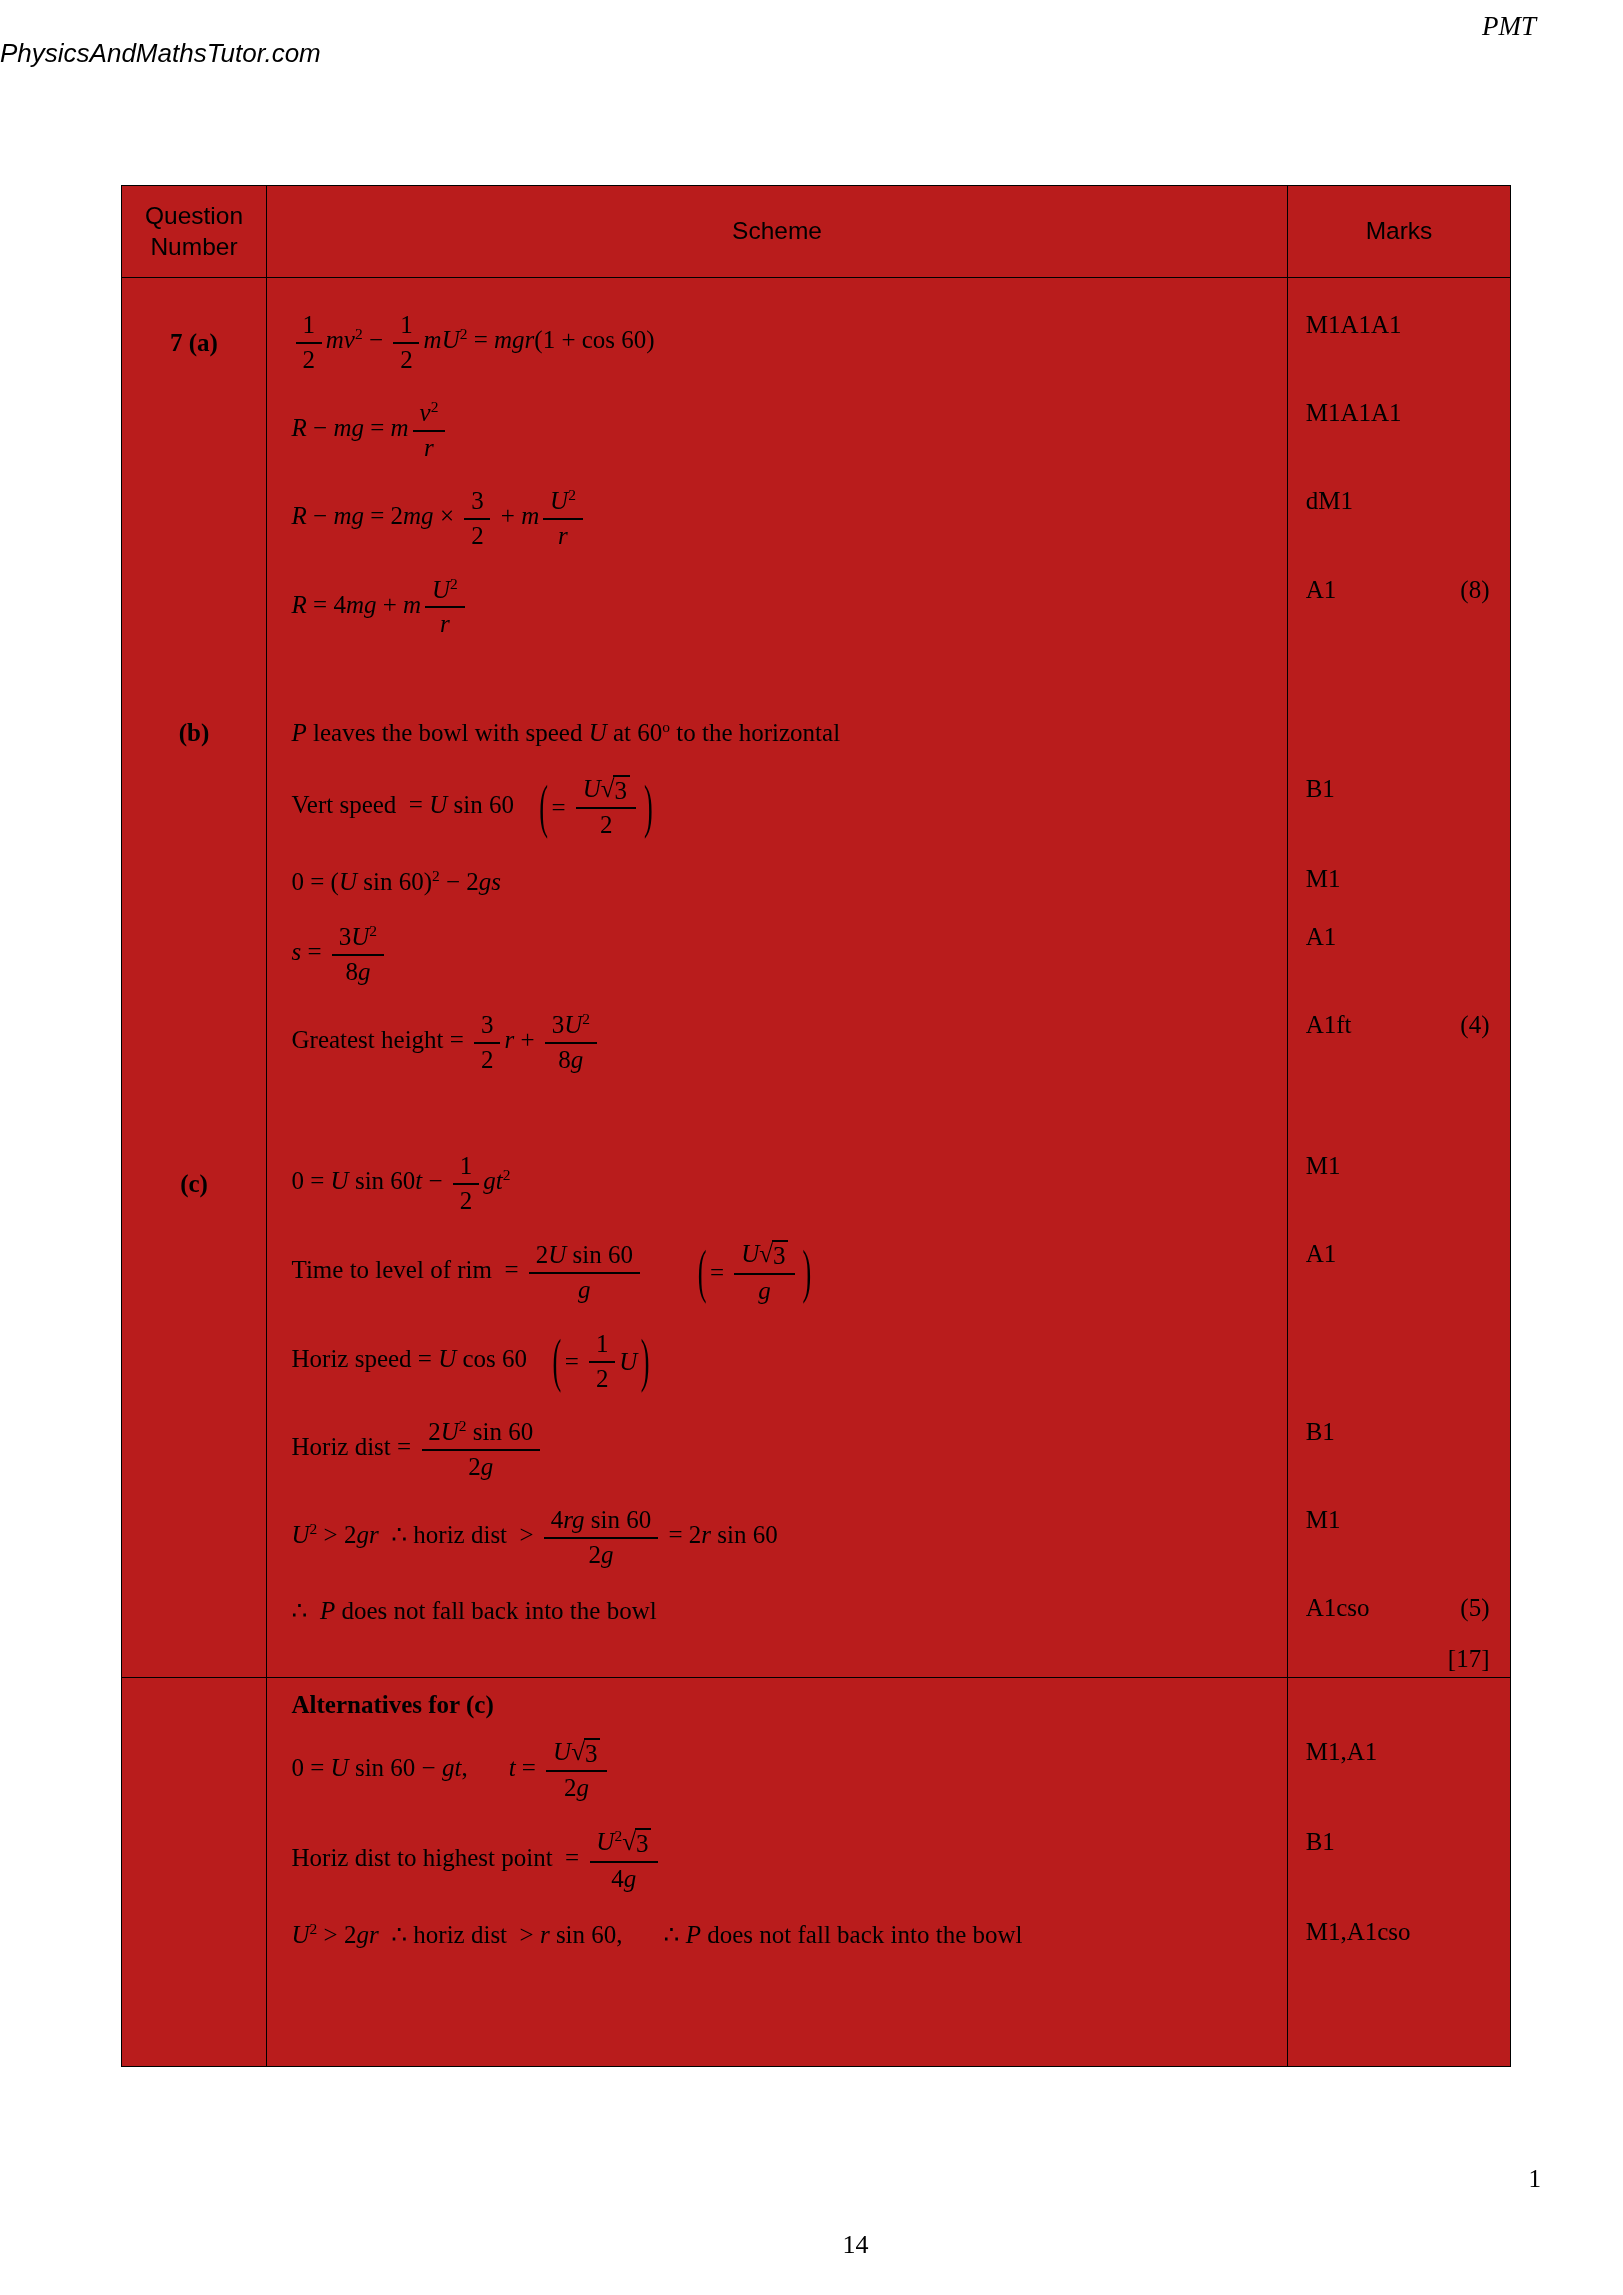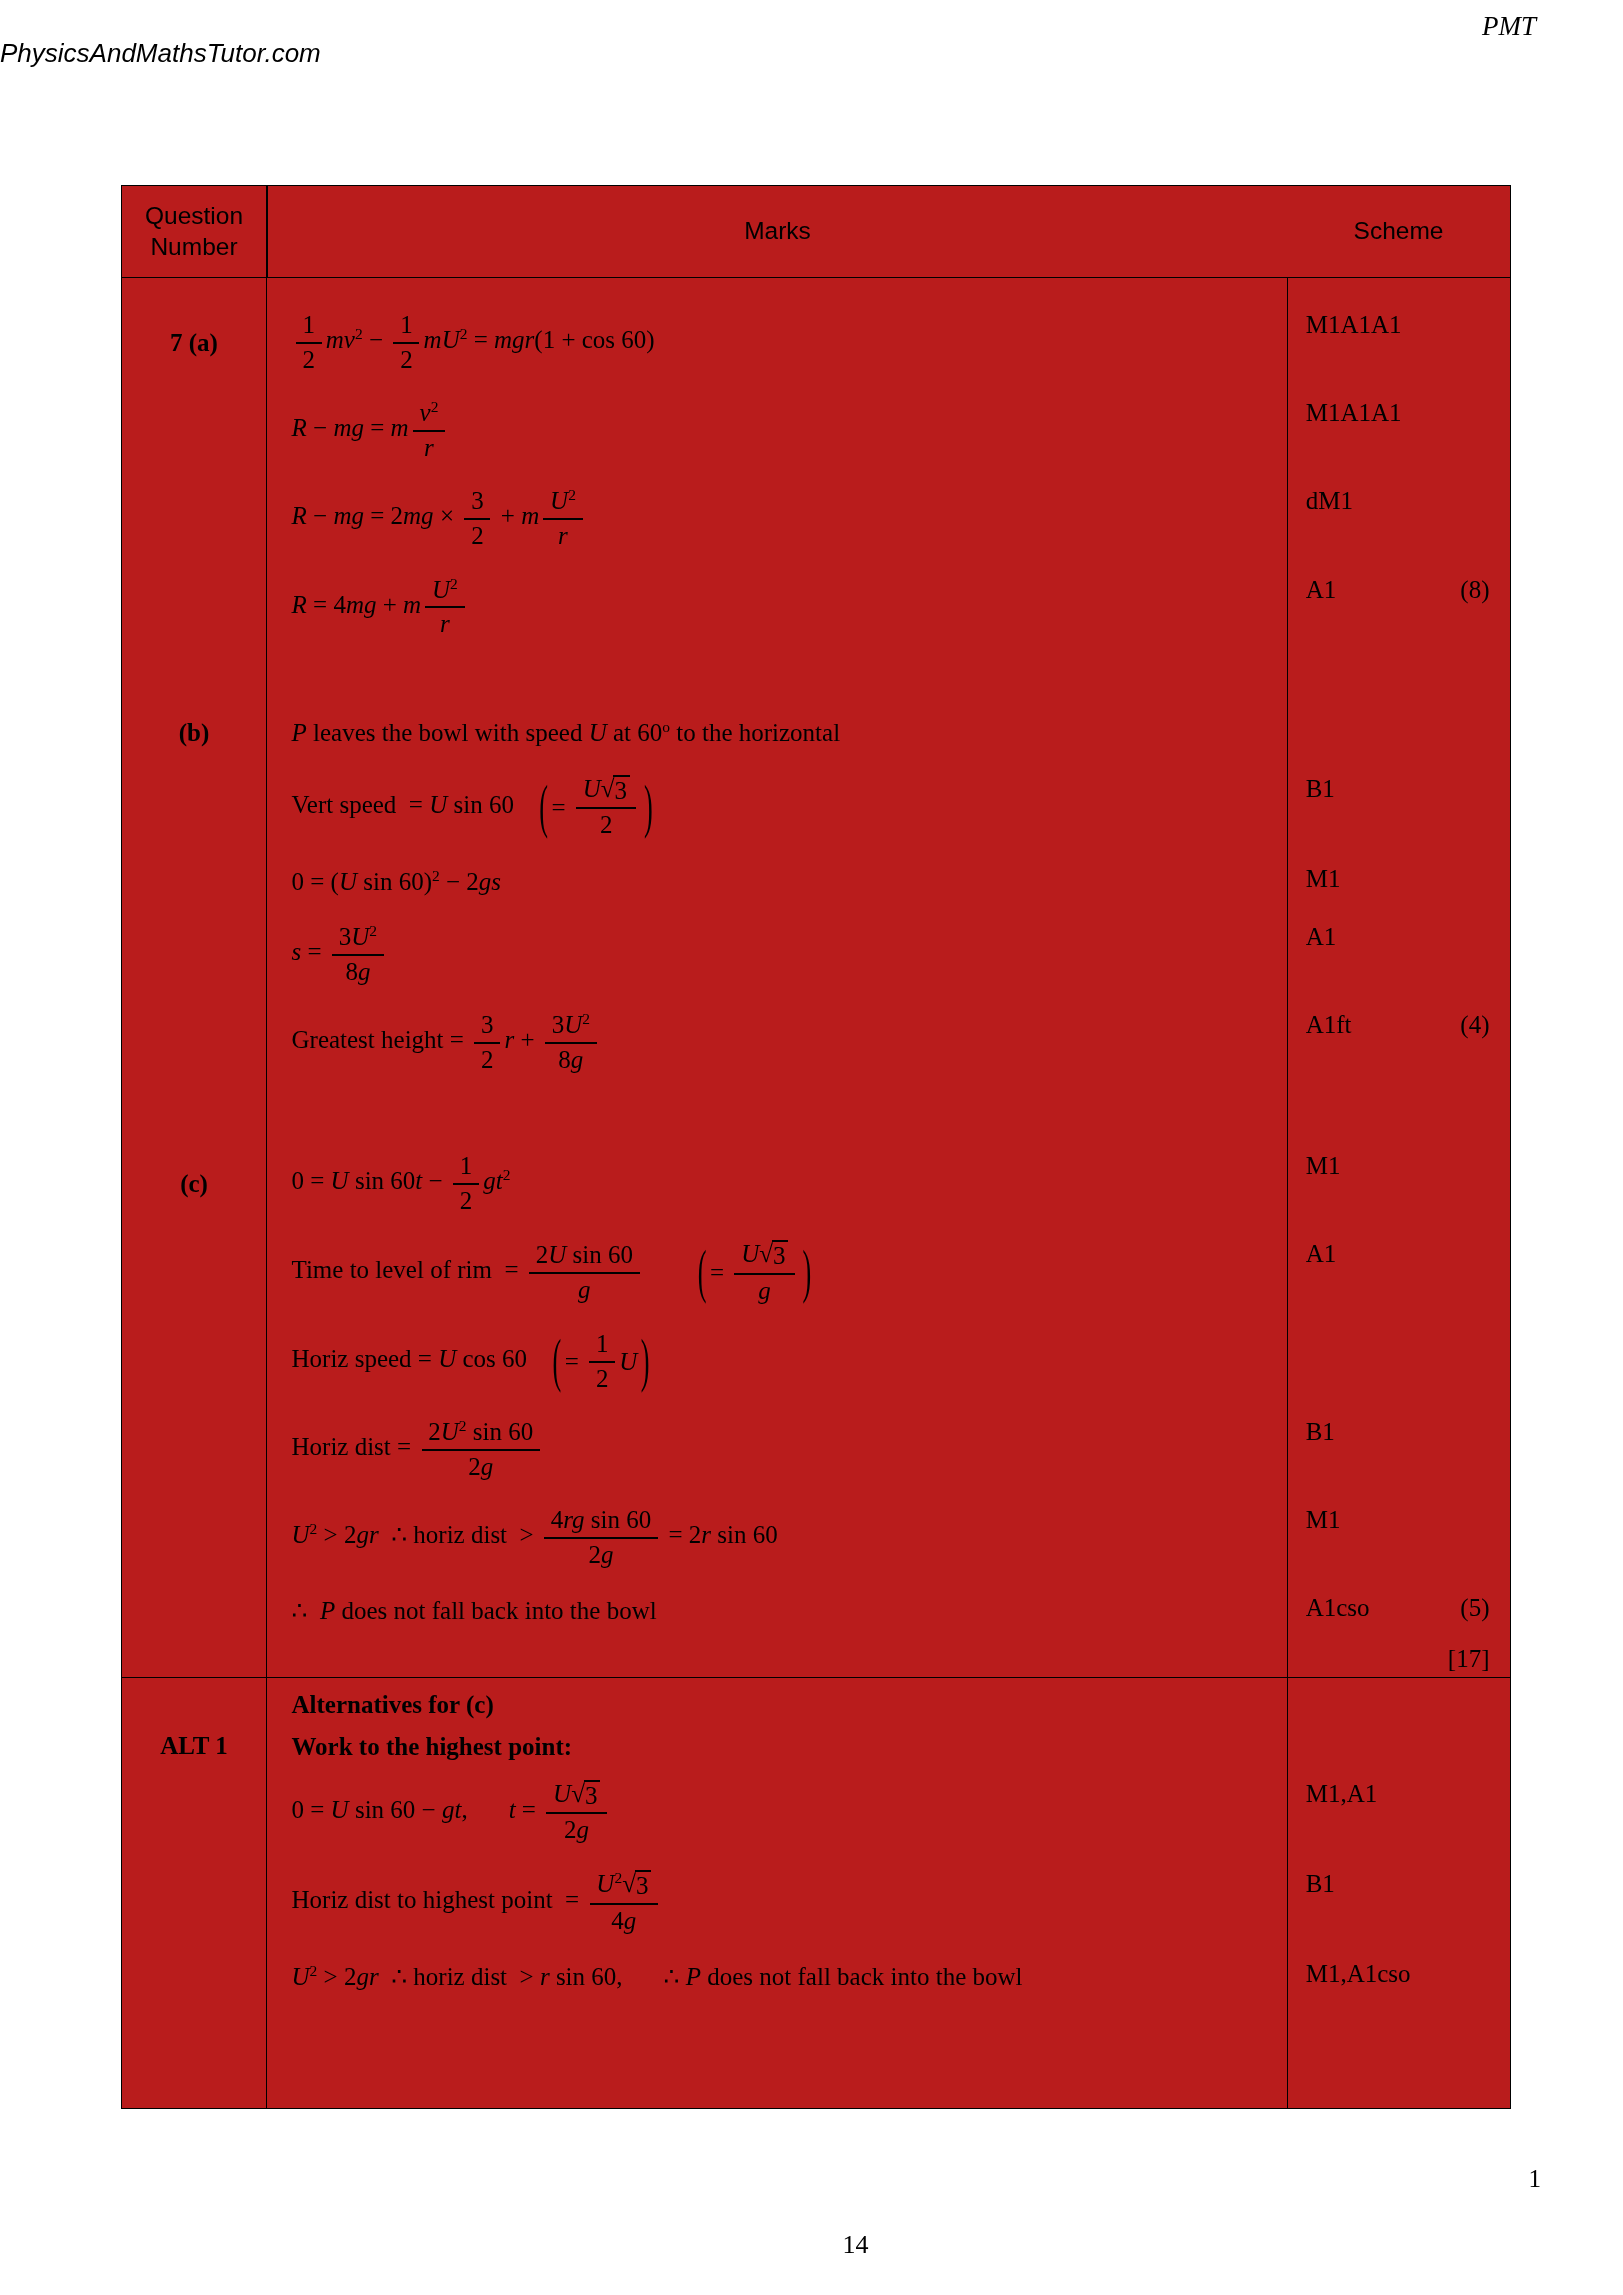--- a/index.html
+++ b/index.html
@@ -56,22 +56,22 @@
 </head>
 <body>
 
 <div class="page">
   <div class="pmt">PMT</div>
   <div class="site-title">PhysicsAndMathsTutor.com</div>
 
   <div id="mark-table">
     <div class="thead">
       <div class="hcell hq">Question Number</div>
+      <div class="hcell hs">Scheme</div>
       <div class="hcell hm">Marks</div>
-      <div class="hcell hs">Scheme</div>
     </div>
     <div id="table-body">
         <div class="trow gap-md">
           <div class="cell qcell">
             <span class="qlabel">7 (a)</span>
           </div>
           <div class="cell scell">
             <div class="math-line"><span class="frac">
                 <span class="num"><span class="mt">1</span></span>
                 <span class="den"><span class="mt">2</span></span>
@@ -315,32 +315,20 @@
         <div class="trow gap-sm">
           <div class="cell qcell"></div>
           <div class="cell scell">
             <div class="math-line bold"><span class="mt">Alternatives for (c)</span></div>
           </div>
           <div class="cell mcell">
             <span class="mark"></span>
             <span class="tally"></span>
           </div>
         </div>
-        <div class="trow gap-sm">
-          <div class="cell qcell">
-            <span class="qlabel">ALT 1</span>
-          </div>
-          <div class="cell scell">
-            <div class="math-line bold"><span class="mt">Work to the highest point:</span></div>
-          </div>
-          <div class="cell mcell">
-            <span class="mark"></span>
-            <span class="tally"></span>
-          </div>
-        </div>
         <div class="trow">
           <div class="cell qcell"></div>
           <div class="cell scell">
             <div class="math-line"><span class="mt">0 = </span><span class="mv">U</span><span class="mt"> sin 60 − </span><span class="mv">gt</span><span class="mt">,</span><span class="mspace"></span><span class="mv">t</span><span class="mt"> = </span><span class="frac">
                 <span class="num"><span class="mv">U</span><span class="sqrt">
                     <span class="radical">√</span>
                     <span class="radicand"><span class="mt">3</span></span>
                   </span></span>
                 <span class="den"><span class="mt">2</span><span class="mv">g</span></span>
               </span></div>

